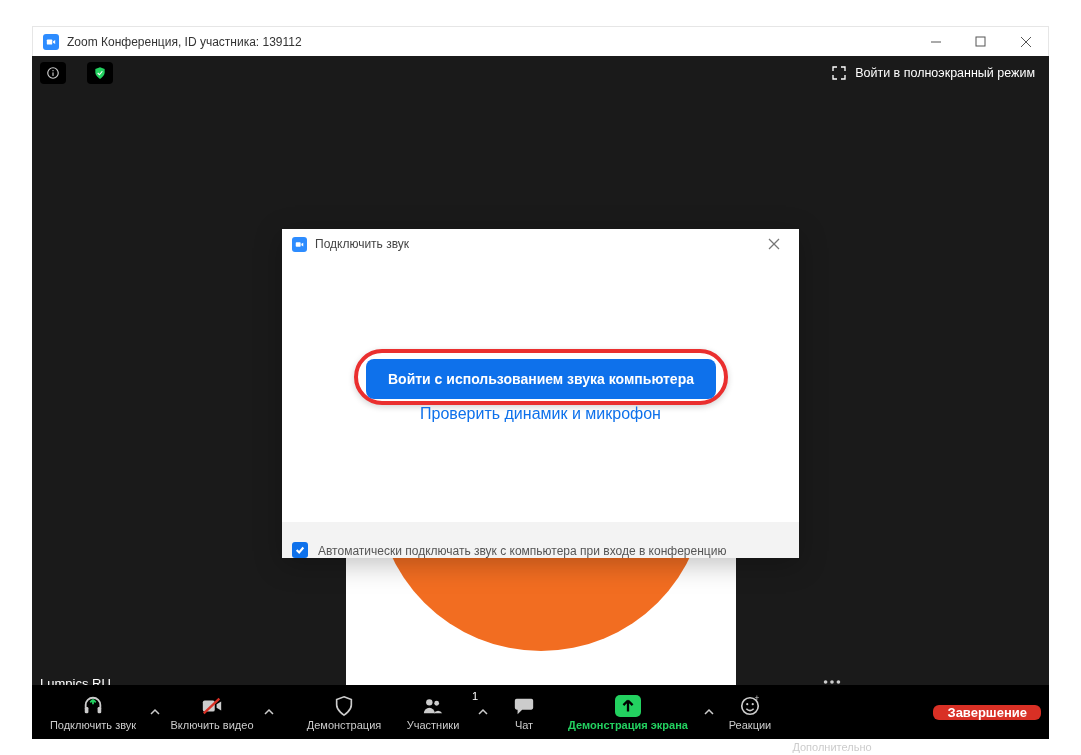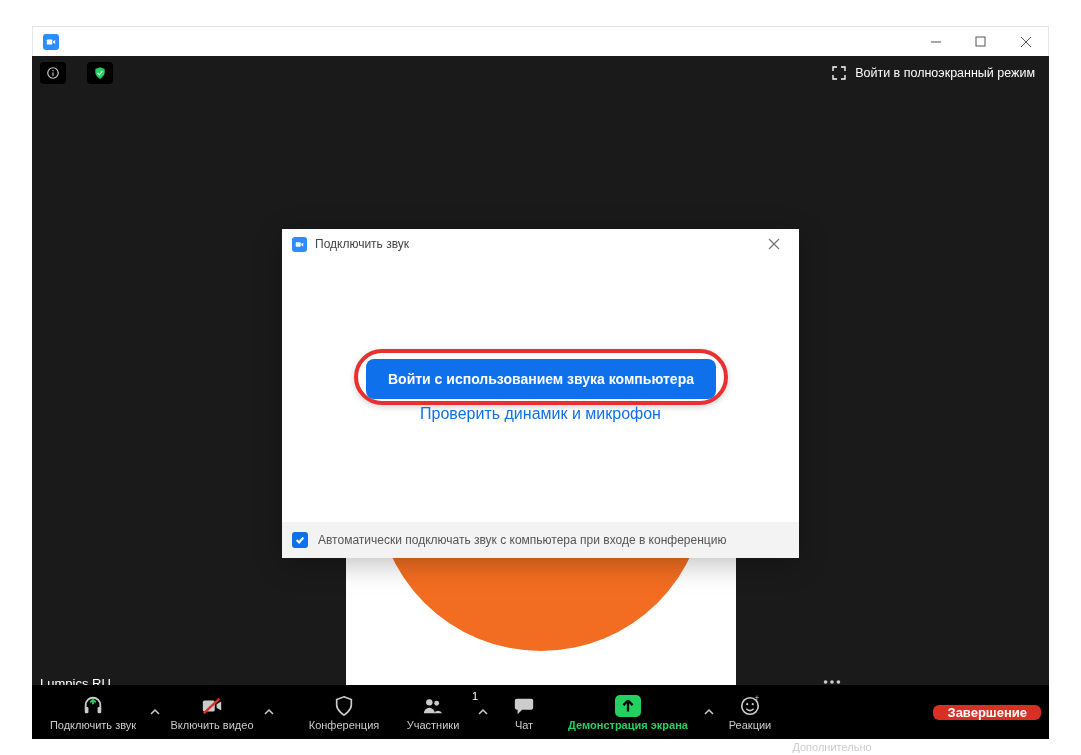--- a/index.html
+++ b/index.html
@@ -54,36 +54,37 @@
   .modal-title .app-icon { width: 15px; height: 15px; background: #2D8CFF; border-radius: 3px; margin-right: 8px; display:flex; align-items:center; justify-content:center;}
   .modal-title .app-icon svg { width:9px; height:9px; }
   .modal-close { margin-left: auto; width: 30px; display: flex; align-items: center; justify-content: center; }
   .modal-close svg { stroke: #777; width: 12px; height: 12px; }
 
   .modal-body { flex: 1; position: relative; display: flex; flex-direction: column; align-items: center; }
   .highlight-ring { position: absolute; left: 72px; top: 90px; width: 374px; height: 56px; border: 4px solid #ea2f2f; border-radius: 28px; box-shadow: 0 2px 6px rgba(0,0,0,0.18); background:#fff;}
   .primary-btn { position: absolute; left: 84px; top: 100px; width: 350px; height: 40px; background: #0E71EB; color: #fff; font-size: 14px; font-weight: 600; border-radius: 8px; display: flex; align-items: center; justify-content: center; }
   .test-link { position: absolute; top: 146px; font-size: 16px; color: #0E71EB; }
 
-  .modal-footer { height: 36px; background: #f3f3f3; display: flex; align-items: center; padding: 0 10px; font-size: 12px; color: #555; }
+  .modal-footer { height: 36px; background: #f3f3f3; display: flex; align-items: flex-end; padding: 0 10px; font-size: 12px; color: #555; }
   .checkbox { width: 16px; height: 16px; background: #0E71EB; border-radius: 3px; margin-right: 10px; display:flex;align-items:center;justify-content:center; }
   .checkbox svg { width:10px; height:10px; stroke:#fff; stroke-width:2.5; fill:none; }
 </style>
 </head>
 <body>
 
 <div class="outer">
 
   <div class="titlebar">
     <div class="app-icon">
       <svg viewBox="0 0 24 24">
           <rect x="2" y="6" width="13" height="12" rx="2" fill="#fff"></rect>
           <path d="M17 10 L22 7 V17 L17 14 Z" fill="#fff"></path>
         </svg>
     </div>
+    <span class="title-text">Zoom Конференция, ID участника: 139112</span>
     <div class="win-controls">
       <div class="win-btn">
           <svg width="12" height="12" viewBox="0 0 12 12">
             <line x1="1" y1="6" x2="11" y2="6" stroke-width="1"></line>
           </svg>
         </div>
       <div class="win-btn">
           <svg width="11" height="11" viewBox="0 0 11 11">
             <rect x="1" y="1" width="9" height="9" fill="none" stroke-width="1"></rect>
           </svg>
@@ -193,21 +194,21 @@
       </div>
 
     <div style="width:18px"></div>
 
     <div class="btm-btn btm-w2">
       <div class="icon-wrap">
         <svg viewBox="0 0 24 24">
             <path d="M12 2 L20 5 V11 C20 17 12 22 12 22 C12 22 4 17 4 11 V5 Z" fill="none" stroke="#ccc" stroke-width="1.8"></path>
           </svg>
       </div>
-      <span>Конференция</span>
+      <span>Демонстрация</span>
     </div>
 
     <div class="btm-btn btm-w3">
       <div class="icon-wrap">
         <svg viewBox="0 0 24 24">
             <circle cx="8" cy="8" r="3.5" fill="#ccc"></circle>
             <circle cx="16" cy="9" r="2.6" fill="#ccc"></circle>
             <path d="M2 20 a6 6 0 0 1 12 0 Z" fill="#ccc"></path>
             <path d="M13 20 a5 5 0 0 1 9 0 Z" fill="#ccc"></path>
           </svg>

